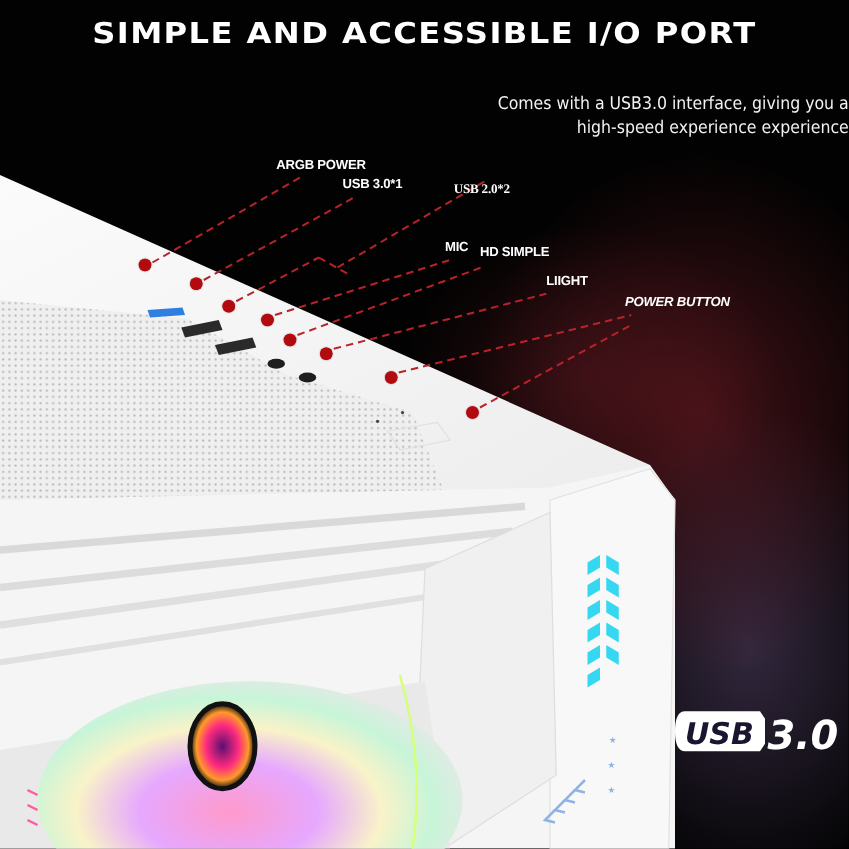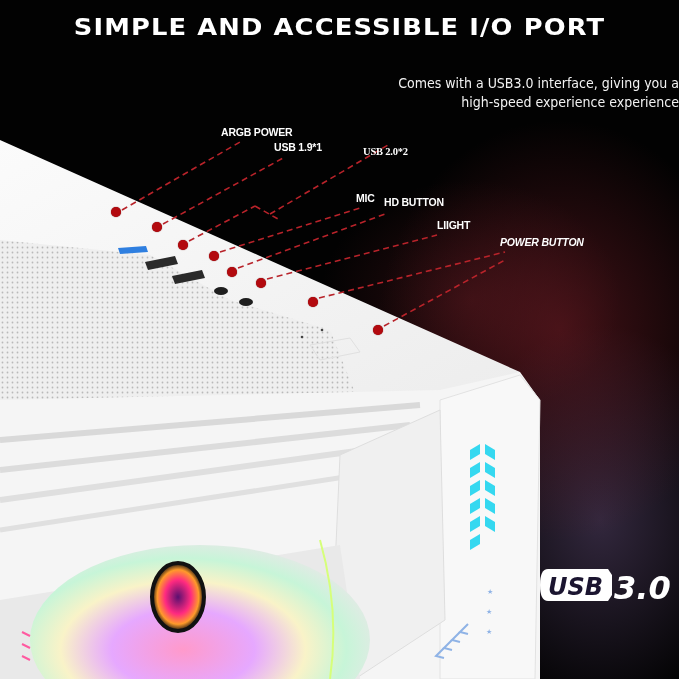--- a/index.html
+++ b/index.html
@@ -126,24 +126,24 @@
     </g>
   </svg>
 
   <div class="title">SIMPLE AND ACCESSIBLE I/O PORT</div>
   <div class="subtitle">
     <div>Comes with a USB3.0 interface, giving you a</div>
     <div>high-speed experience experience</div>
   </div>
 
   <div class="label" style="left:221px;top:126px;">ARGB POWER</div>
-  <div class="label" style="left:274px;top:141px;">USB 1.9*1</div>
+  <div class="label" style="left:274px;top:141px;">USB 3.0*1</div>
   <div class="label" style="left:363px;top:146px;font-family:Liberation Serif, serif;">USB 2.0*2</div>
   <div class="label" style="left:356px;top:192px;">MIC</div>
-  <div class="label" style="left:384px;top:196px;">HD BUTTON</div>
+  <div class="label" style="left:384px;top:196px;">HD SIMPLE</div>
   <div class="label" style="left:437px;top:219px;">LIIGHT</div>
   <div class="label" style="left:500px;top:236px;font-style:italic;">POWER BUTTON</div>
 
   <div class="dot" style="left:111px;top:207px;"></div>
   <div class="dot" style="left:152px;top:222px;"></div>
   <div class="dot" style="left:178px;top:240px;"></div>
   <div class="dot" style="left:209px;top:251px;"></div>
   <div class="dot" style="left:227px;top:267px;"></div>
   <div class="dot" style="left:256px;top:278px;"></div>
   <div class="dot" style="left:308px;top:297px;"></div>

